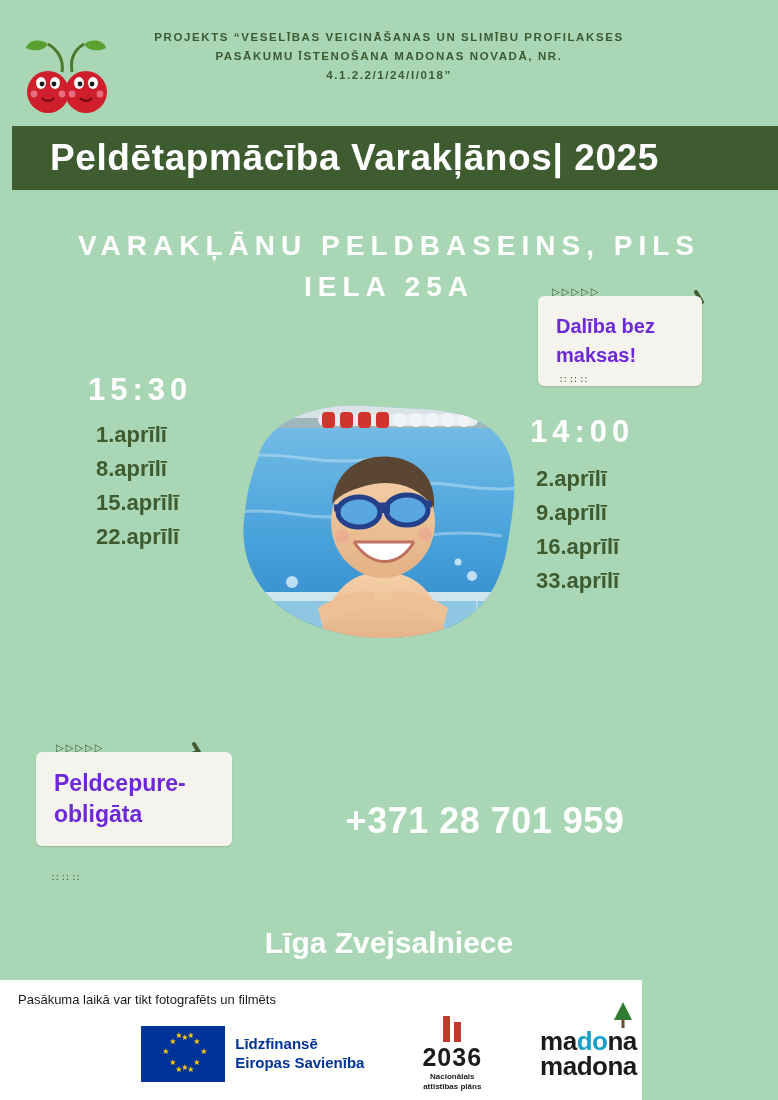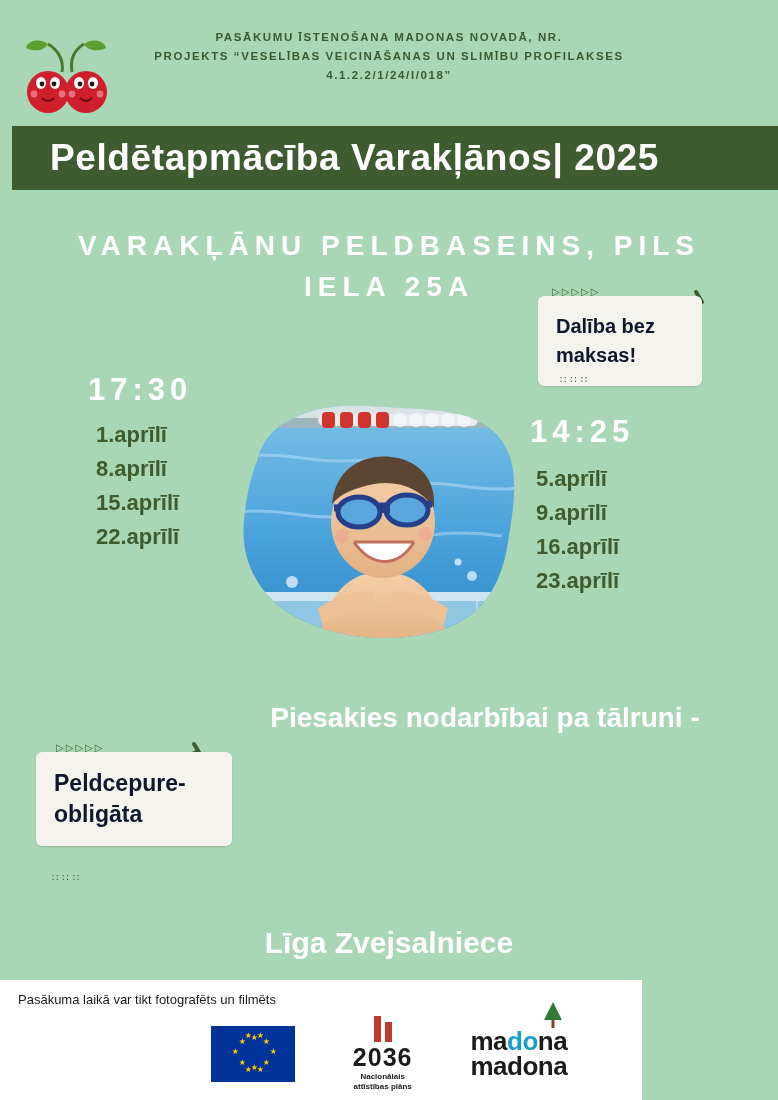--- a/index.html
+++ b/index.html
@@ -76,21 +76,21 @@
     letter-spacing: 0.4px;
   }
 
   
   .note {
     position: absolute;
     background: #f4f3ee;
     border-radius: 6px;
     box-shadow: 0 1px 2px rgba(0,0,0,0.12);
     padding: 16px 18px;
-    color: #0f172a;
+    color: #6d28d9;
     font-weight: bold;
   }
   .note-free {
     top: 296px; left: 538px;
     width: 164px;
     font-size: 20px;
     line-height: 1.45;
     text-align: left;
   }
   .note-cap {
@@ -264,22 +264,22 @@
       <path d="M24 60 Q30 66, 36 60" stroke="#6d0d14" stroke-width="2.2" fill="none"></path>
       <path d="M62 60 Q68 66, 74 60" stroke="#6d0d14" stroke-width="2.2" fill="none"></path>
       <circle cx="16" cy="56" r="3.4" fill="#f08a9a" opacity="0.75"></circle>
       <circle cx="44" cy="56" r="3.4" fill="#f08a9a" opacity="0.75"></circle>
       <circle cx="54" cy="56" r="3.4" fill="#f08a9a" opacity="0.75"></circle>
       <circle cx="82" cy="56" r="3.4" fill="#f08a9a" opacity="0.75"></circle>
     </svg>
   </div>
 
   <div class="project-header">
+    <div>PROJEKTS “VESELĪBAS VEICINĀŠANAS UN SLIMĪBU PROFILAKSES</div>
     <div>PASĀKUMU ĪSTENOŠANA MADONAS NOVADĀ, NR.</div>
-    <div>PROJEKTS “VESELĪBAS VEICINĀŠANAS UN SLIMĪBU PROFILAKSES</div>
     <div>4.1.2.2/1/24/I/018”</div>
   </div>
 
   <div class="title-band">
     <div class="title">Peldētapmācība Varakļānos| 2025</div>
   </div>
 
   <div class="venue">VARAKĻĀNU PELDBASEINS, PILS IELA 25A</div>
 
 
@@ -288,34 +288,34 @@
     <svg width="34" height="34" viewBox="0 0 34 34">
       <path d="M4 16 L16 12" stroke="#3f5c30" stroke-width="4" stroke-linecap="round"></path>
       <path d="M12 4 L18 14" stroke="#3f5c30" stroke-width="4" stroke-linecap="round"></path>
     </svg>
   </div>
   <div class="note note-free">
     <span>Dalība bez maksas!</span>
   </div>
   <div class="deco-dots" style="top:374px; left:560px; letter-spacing:4px;">∷∷∷</div>
 
-  <div class="time-left">17:30</div>
+  <div class="time-left">15:30</div>
   <div class="dates-left">
     <div>1.aprīlī</div>
     <div>8.aprīlī</div>
     <div>15.aprīlī</div>
     <div>22.aprīlī</div>
   </div>
 
-  <div class="time-right">14:25</div>
+  <div class="time-right">14:00</div>
   <div class="dates-right">
-    <div>5.aprīlī</div>
+    <div>2.aprīlī</div>
     <div>9.aprīlī</div>
     <div>16.aprīlī</div>
-    <div>23.aprīlī</div>
+    <div>33.aprīlī</div>
   </div>
 
   <div class="photo-wrap">
     <svg width="310" height="250" viewBox="0 0 310 250">
       <defs>
         <clipPath id="blobClip">
           <path d="M36 62 C44 24, 96 6, 146 10 C200 14, 250 10, 276 40 C300 68, 292 108, 286 146
                    C280 188, 260 224, 212 236 C166 248, 110 242, 72 220 C34 198, 18 162, 22 124
                    C25 96, 28 84, 36 62 Z"></path>
         </clipPath>
@@ -388,21 +388,21 @@
 
         <g fill="#e8f6ff" opacity="0.75">
           <circle cx="70" cy="186" r="6"></circle>
           <circle cx="250" cy="180" r="5"></circle>
           <circle cx="236" cy="166" r="3.5"></circle>
         </g>
       </g>
     </svg>
   </div>
 
-  <div class="cta">Piesakies nodarbībai pa tālruni -</div>
+  <div class="phone">+371 28 701 959</div>
 
   <div class="deco-dots" style="top:742px; left:56px;">▷▷▷▷▷</div>
   <div class="deco-burst" style="top:740px; left:182px;">
     <svg width="34" height="34" viewBox="0 0 34 34">
       <path d="M4 16 L16 12" stroke="#3f5c30" stroke-width="4" stroke-linecap="round"></path>
       <path d="M12 4 L18 14" stroke="#3f5c30" stroke-width="4" stroke-linecap="round"></path>
     </svg>
   </div>
   <div class="note note-cap">
     <span>Peldcepure- obligāta</span>
@@ -423,20 +423,24 @@
           <span class="eu-star" style="left:52px; top:33px;">★</span>
           <span class="eu-star" style="left:40px; top:38px;">★</span>
           <span class="eu-star" style="left:28px; top:33px;">★</span>
           <span class="eu-star" style="left:21px; top:22px;">★</span>
           <span class="eu-star" style="left:28px; top:12px;">★</span>
           <span class="eu-star" style="left:34px; top:6px;">★</span>
           <span class="eu-star" style="left:46px; top:6px;">★</span>
           <span class="eu-star" style="left:34px; top:40px;">★</span>
           <span class="eu-star" style="left:46px; top:40px;">★</span>
         </div>
+        <div class="eu-text">
+          <div>Līdzfinansē</div>
+          <div>Eiropas Savienība</div>
+        </div>
       </div>
 
       <div class="nap-logo">
         <div class="nap-bars">
           <i style="height:26px;"></i>
             <i style="height:20px;"></i>
         </div>
         <div class="nap-year">2036</div>
         <div class="nap-sub">Nacionālais</div>
         <div class="nap-sub">attīstības plāns</div>

